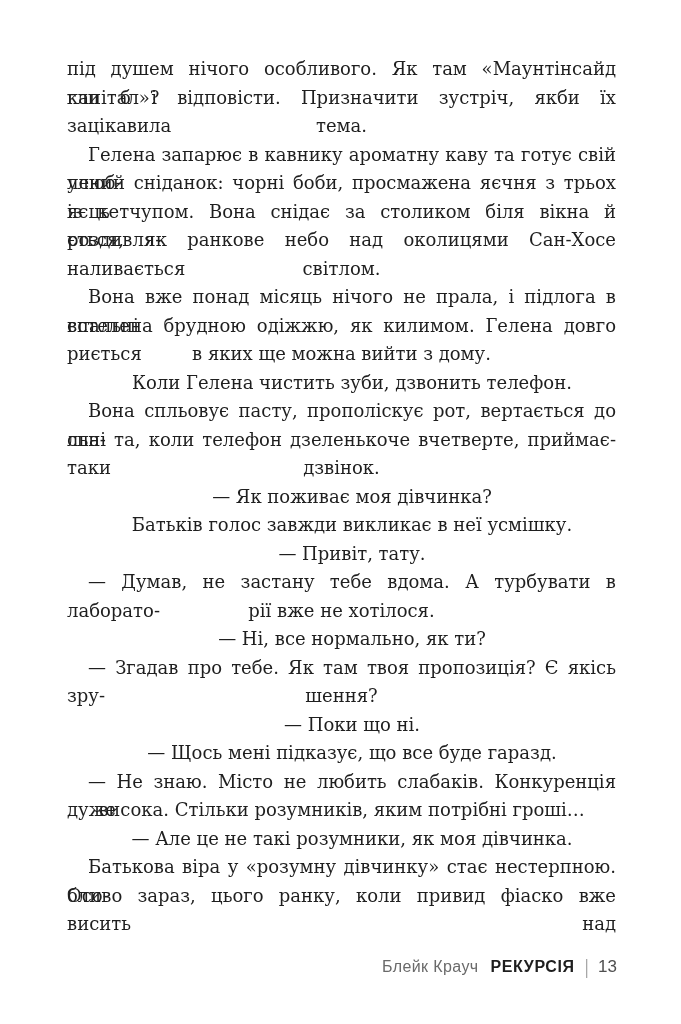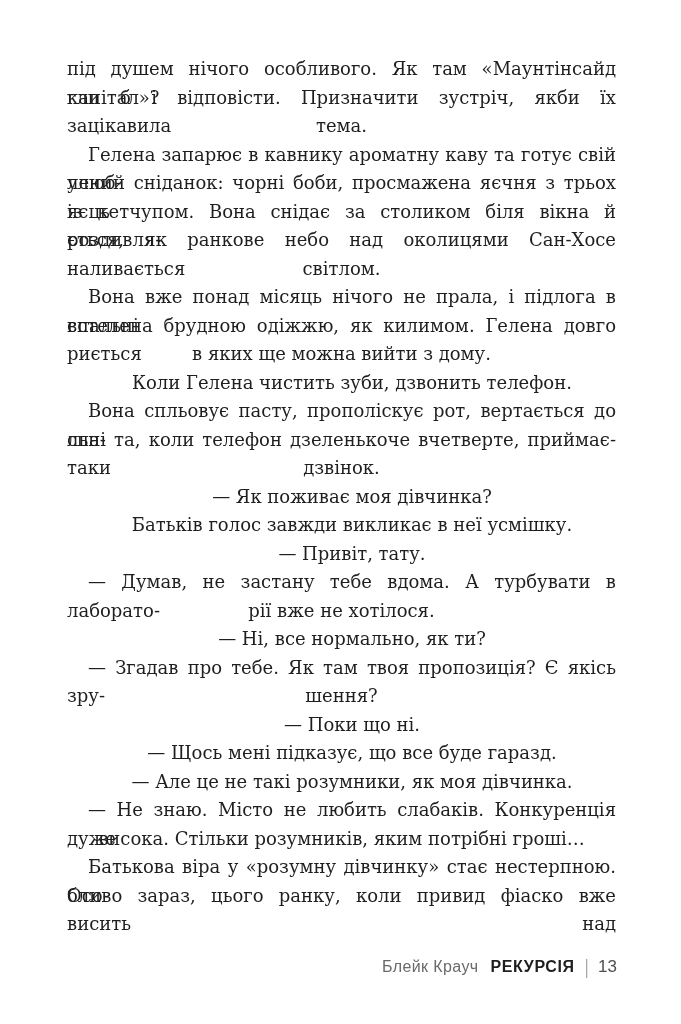--- a/index.html
+++ b/index.html
@@ -123,25 +123,25 @@
         <div class="line just indent">— Згадав про тебе. Як там твоя пропозиція? Є якісь зру-</div>
         <div class="line">шення?</div>
       </div>
       <div class="paragraph">
         <div class="line indent">— Поки що ні.</div>
       </div>
       <div class="paragraph">
         <div class="line indent">— Щось мені підказує, що все буде гаразд.</div>
       </div>
       <div class="paragraph">
-        <div class="line indent">— Але це не такі розумники, як моя дівчинка.</div>
+        <div class="line just indent">— Не знаю. Місто не любить слабаків. Конкуренція дуже</div>
+        <div class="line">висока. Стільки розумників, яким потрібні гроші…</div>
       </div>
       <div class="paragraph">
-        <div class="line just indent">— Не знаю. Місто не любить слабаків. Конкуренція дуже</div>
-        <div class="line">висока. Стільки розумників, яким потрібні гроші…</div>
+        <div class="line indent">— Але це не такі розумники, як моя дівчинка.</div>
       </div>
       <div class="paragraph">
         <div class="line just indent">Батькова віра у «розумну дівчинку» стає нестерпною. Осо-</div>
         <div class="line just">бливо зараз, цього ранку, коли привид фіаско вже висить над</div>
       </div>
     </div>
   <div class="footer">
     <span class="author">Блейк Крауч</span>
     <span class="book-title">РЕКУРСІЯ</span>
     <span class="sep">|</span>

